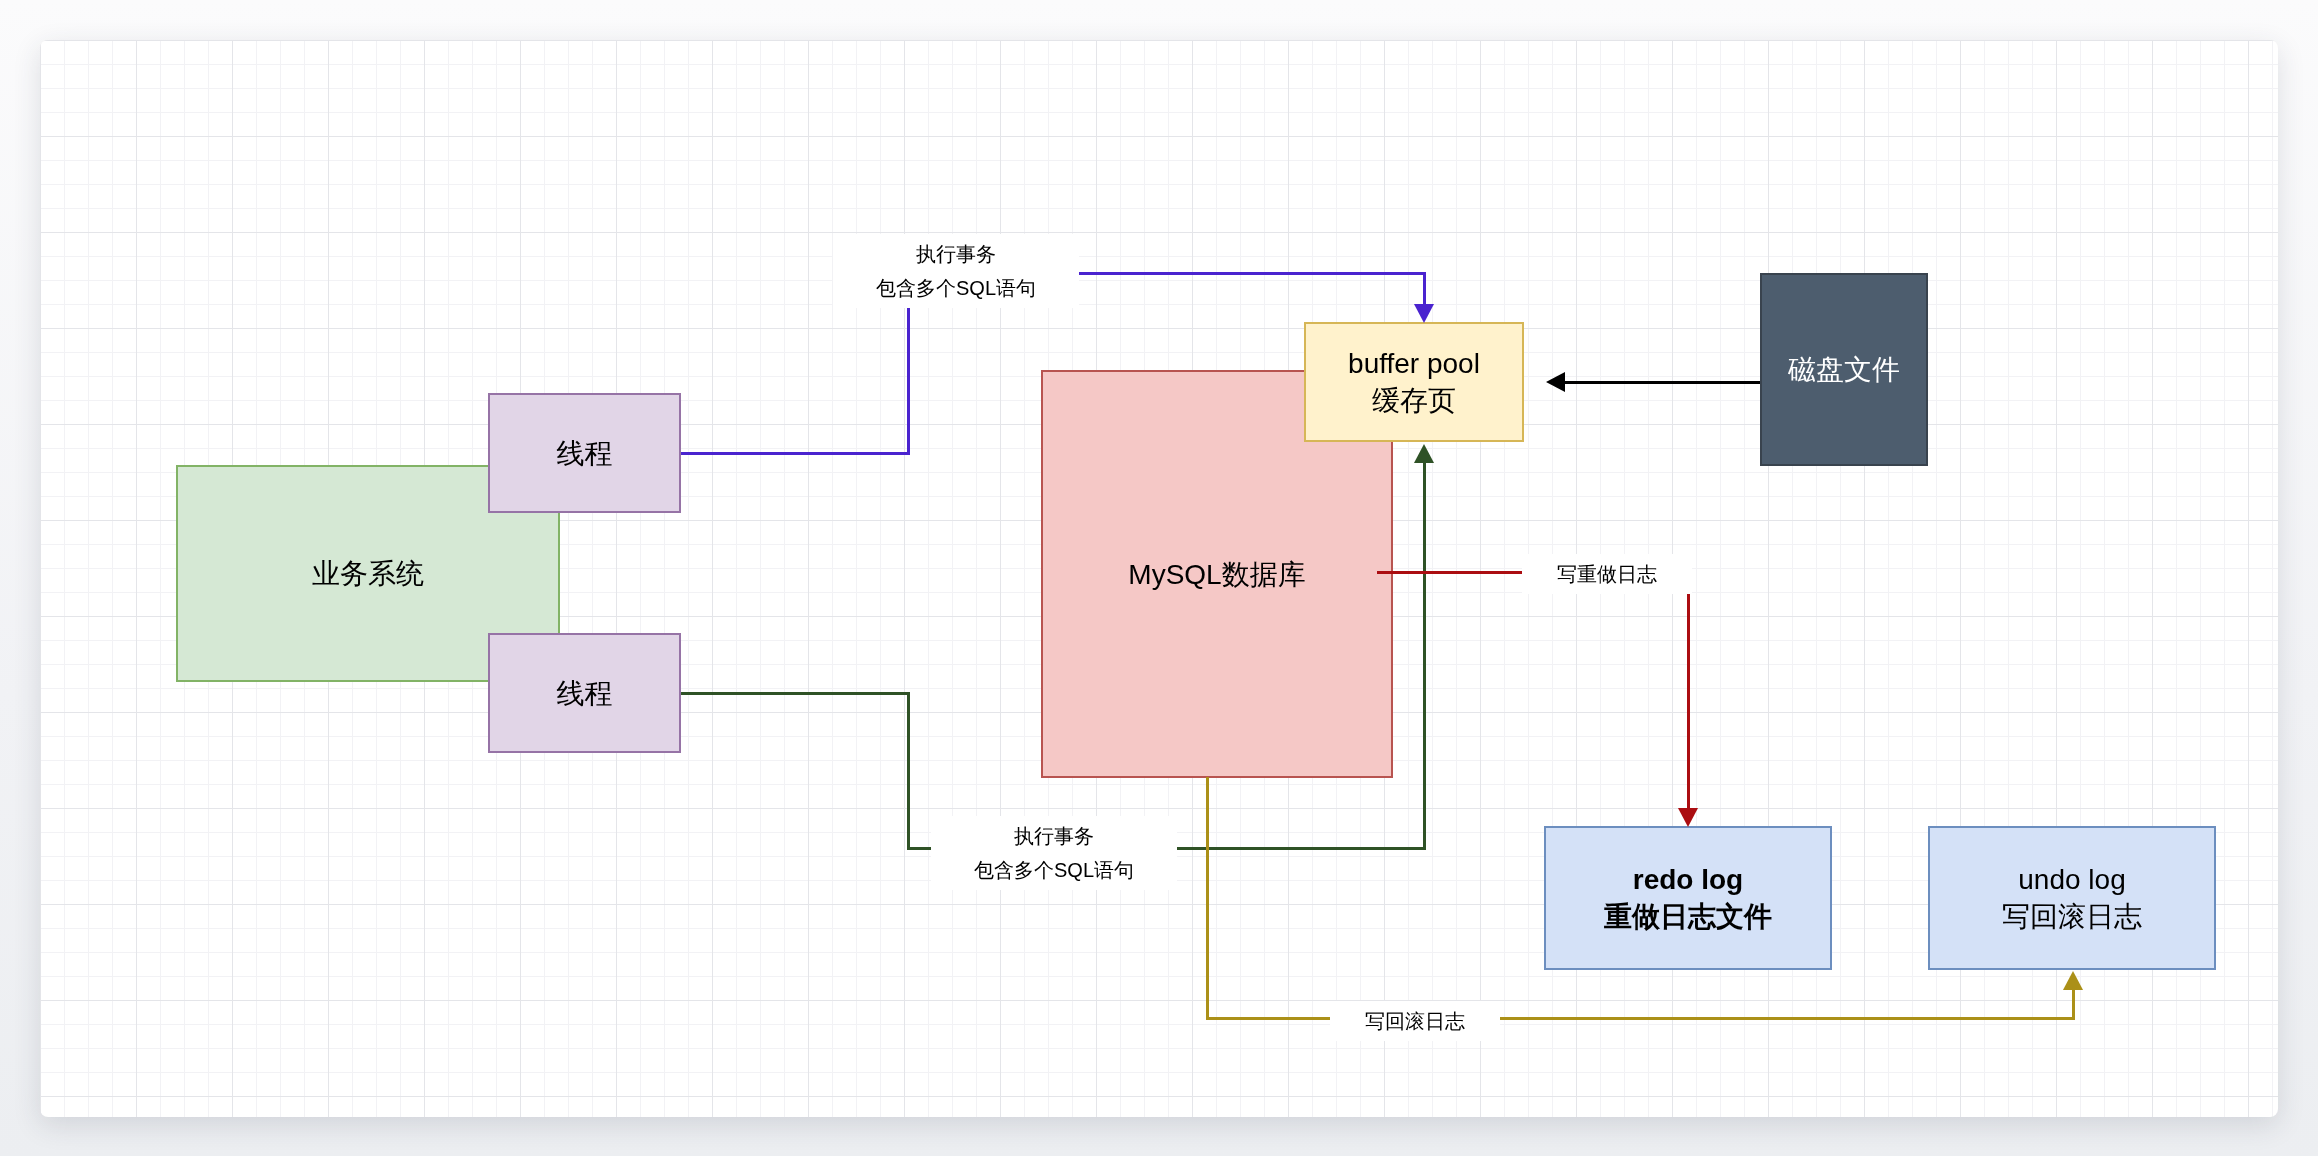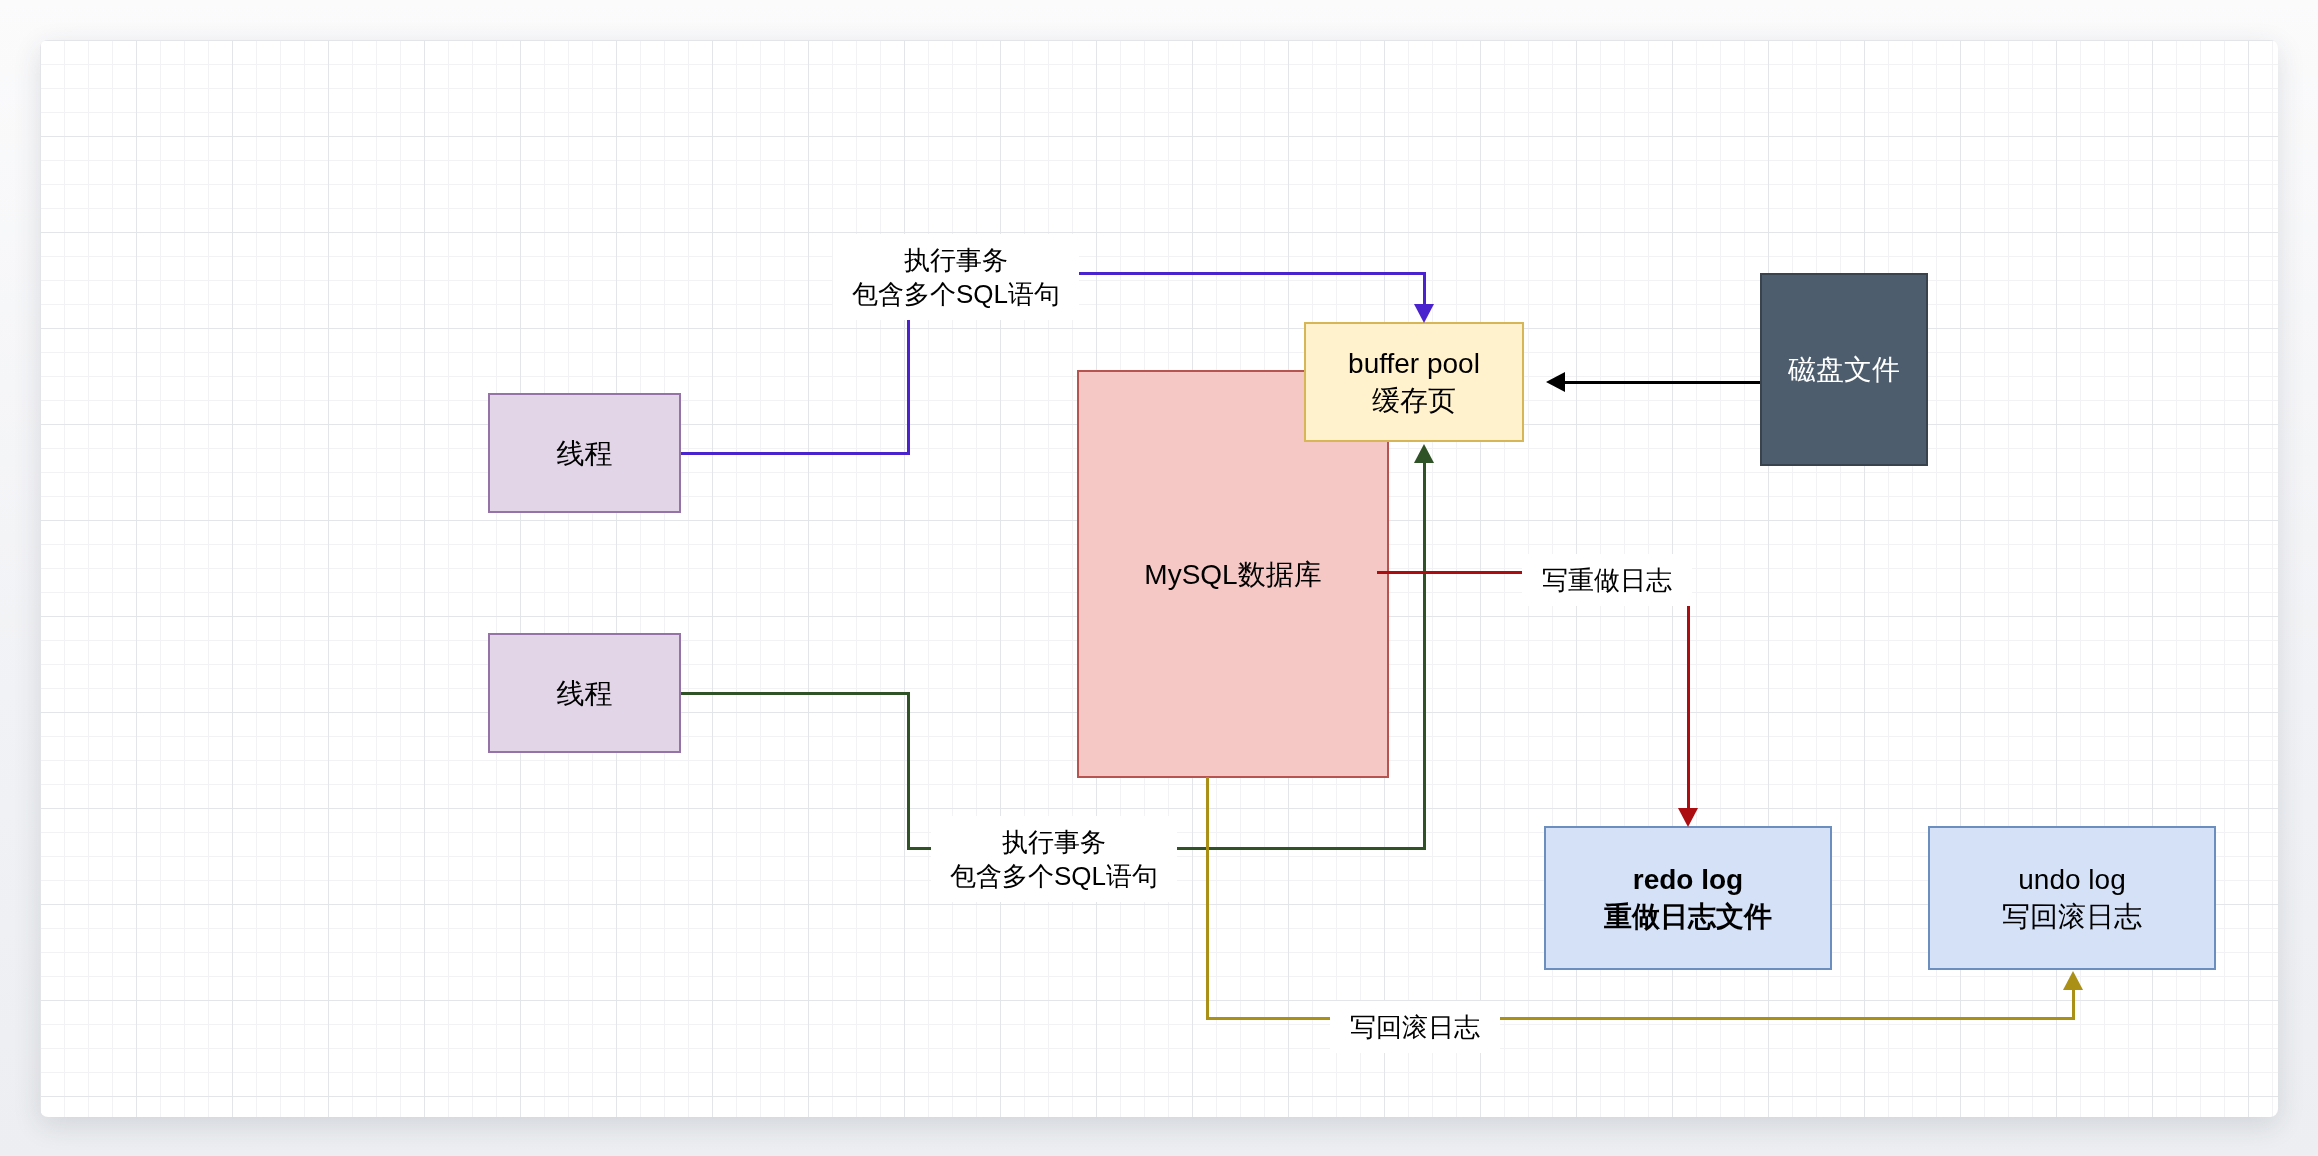--- a/index.html
+++ b/index.html
@@ -27,22 +27,22 @@
     align-items:center;justify-content:center;
     font-size:28px;color:#000;line-height:37px;text-align:center;
     box-sizing:border-box;z-index:2;
   }
   .node-business{left:136px;top:425px;width:384px;height:217px;
     background:var(--node_green_fill);border:2.5px solid var(--node_green_border);}
   .node-thread1{left:448px;top:353px;width:193px;height:120px;
     background:var(--node_purple_fill);border:2.5px solid var(--node_purple_border);z-index:3;}
   .node-thread2{left:448px;top:593px;width:193px;height:120px;
     background:var(--node_purple_fill);border:2.5px solid var(--node_purple_border);z-index:3;}
-  .node-mysql{left:1001px;top:330px;width:312px;height:408px;
-    background:var(--node_red_fill);border:2.5px solid var(--node_red_border);margin-left:36px;}
+  .node-mysql{left:1001px;top:330px;width:352px;height:408px;
+    background:var(--node_red_fill);border:2.5px solid var(--node_red_border);}
   .node-buffer{left:1264px;top:282px;width:220px;height:120px;
     background:var(--node_yellow_fill);border:2.5px solid var(--node_yellow_border);z-index:4;}
   .node-disk{left:1720px;top:233px;width:168px;height:193px;
     background:var(--node_dark_fill);border:2.5px solid var(--node_dark_border);color:#ffffff;}
   .node-redo{left:1504px;top:786px;width:288px;height:144px;
     background:var(--node_blue_fill);border:2.5px solid var(--node_blue_border);font-weight:bold;}
   .node-undo{left:1888px;top:786px;width:288px;height:144px;
     background:var(--node_blue_fill);border:2.5px solid var(--node_blue_border);}
   .edge{position:absolute;z-index:5;}
   .seg{position:absolute;}
@@ -76,33 +76,36 @@
     border-right:10px solid transparent;border-top:19px solid var(--edge_red);}
   
   .o-seg{background:var(--edge_olive);}
   .o1{left:1166px;top:737px;width:3px;height:243px;}
   .o2{left:1166px;top:977px;width:869px;height:3px;}
   .o3{left:2032px;top:949px;width:3px;height:31px;}
   .o-head{left:2023px;top:931px;border-left:10px solid transparent;
     border-right:10px solid transparent;border-bottom:19px solid var(--edge_olive);}
   .edge-label{
     position:absolute;z-index:6;background:#ffffff;color:#000;
-    font-size:26px;line-height:34px;text-align:center;padding:9px 4px;
+    font-size:20px;line-height:34px;text-align:center;padding:3px 4px;
   }
   .lbl-top{left:793px;top:194px;width:238px;}
   .lbl-bottom{left:891px;top:776px;width:238px;}
   .lbl-redo{left:1482px;top:514px;width:162px;}
   .lbl-undo{left:1290px;top:961px;width:162px;}
 </style>
 </head>
 <body>
 
 <div class="stage">
   <div class="canvas">
 
+    <div class="node node-business">
+      <span>业务系统</span>
+    </div>
     <div class="node node-thread1">
       <span>线程</span>
     </div>
     <div class="node node-thread2">
       <span>线程</span>
     </div>
     <div class="node node-mysql">
       <span>MySQL数据库</span>
     </div>
     <div class="node node-buffer">

